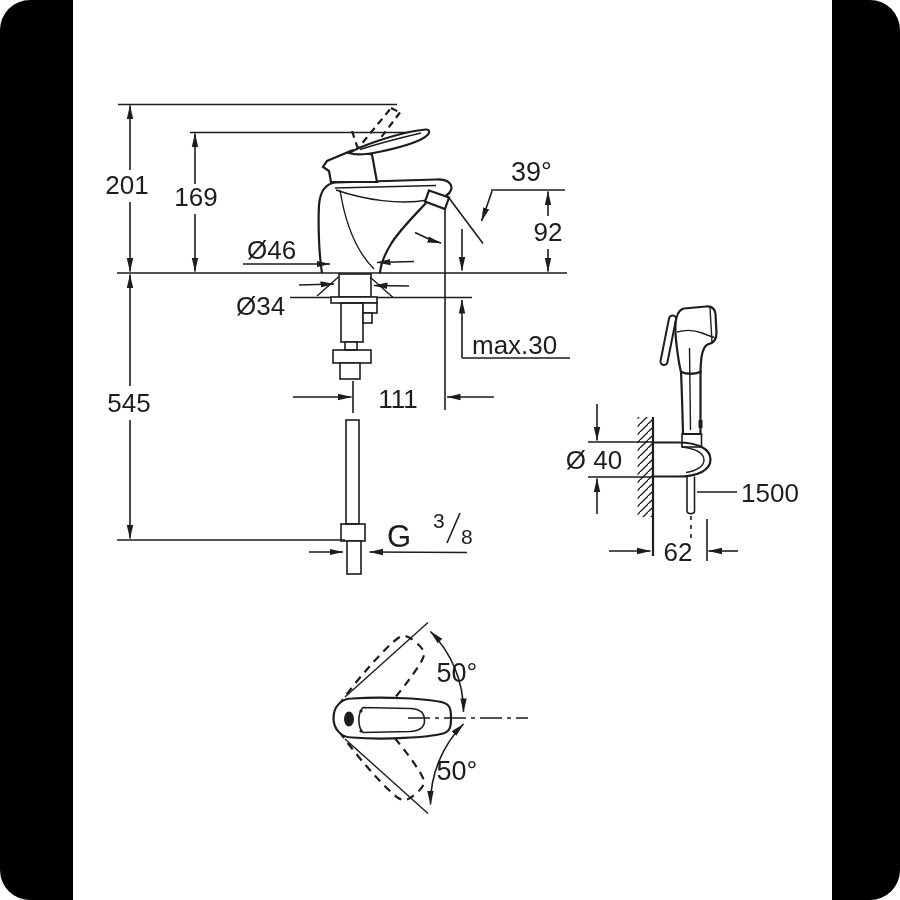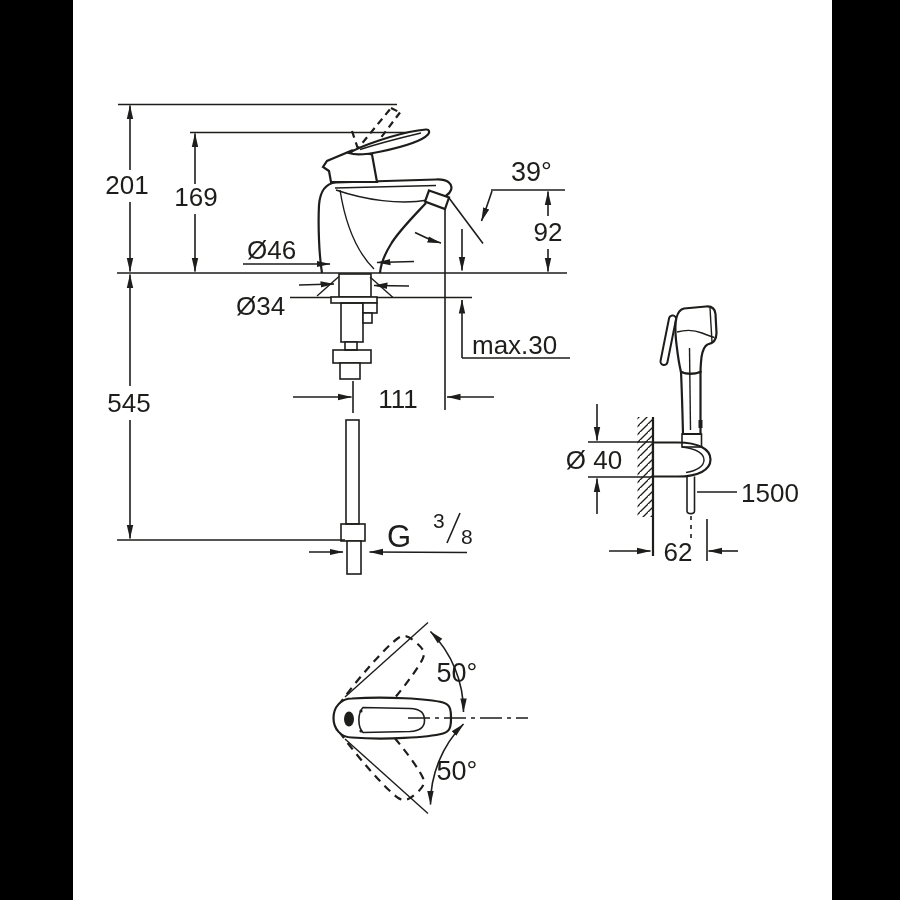--- a/index.html
+++ b/index.html
@@ -1,17 +1,17 @@
 <!DOCTYPE html>
 <html><head>
 <meta charset="utf-8">
 <style>
   html,body{margin:0;padding:0;background:#ffffff;}
   .stage{position:relative;width:900px;height:900px;background:#ffffff;overflow:hidden;
-         font-family:"Liberation Sans", sans-serif;}
+         font-family:"Liberation Sans", sans-serif;border-radius:30px;}
   svg{display:block;}
   .ink{stroke:#1d1d1b;fill:none;}
   .w2{stroke-width:2.2;}
   .w15{stroke-width:1.6;}
   .w13{stroke-width:1.4;}
   .fillw{fill:#ffffff;}
   .dash{stroke-dasharray:7 5;}
   .dash2{stroke-dasharray:8 6;}
   .dashdot{stroke-dasharray:22 5 4 5;}
   .dashsm{stroke-dasharray:4 5;}

